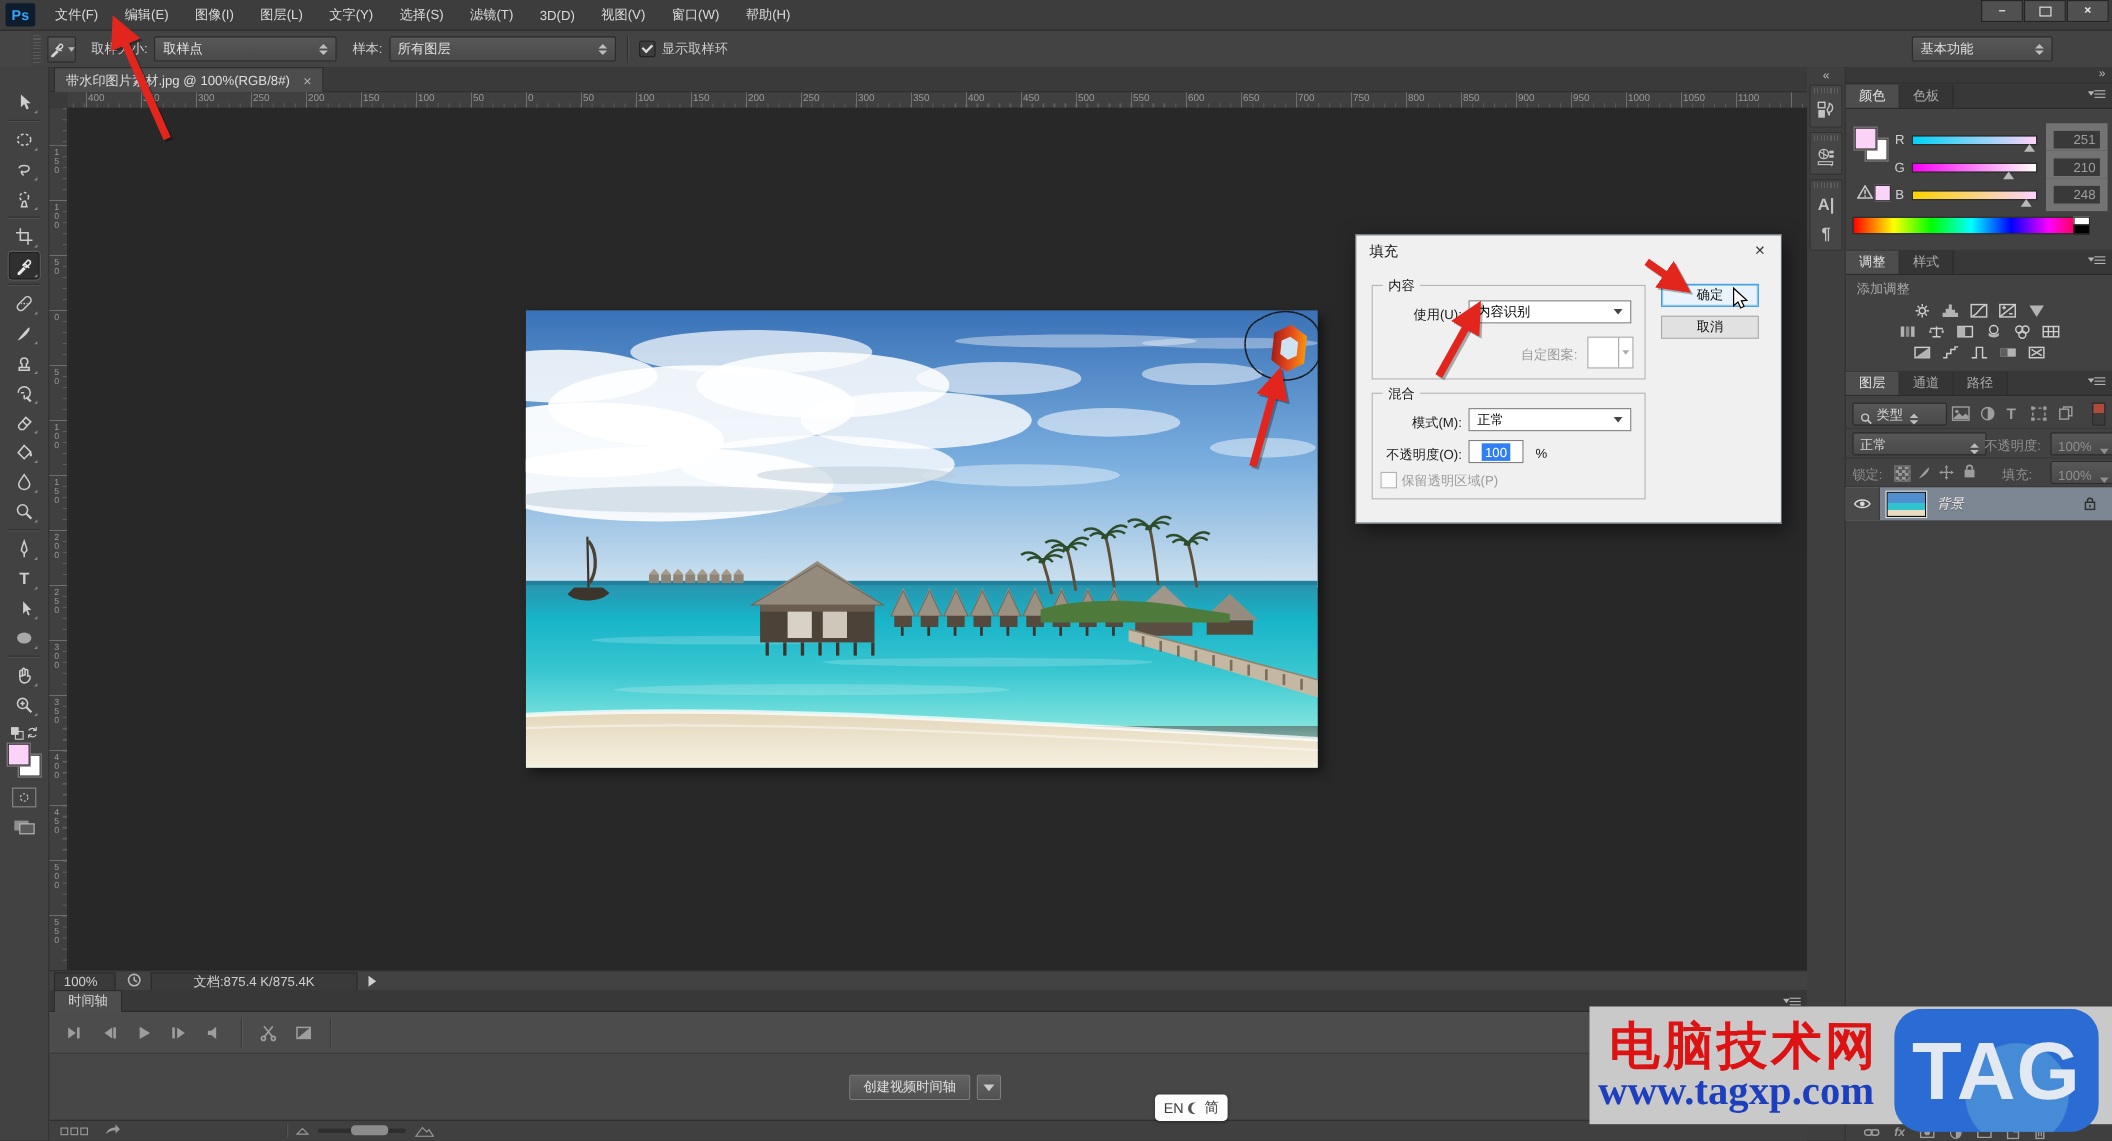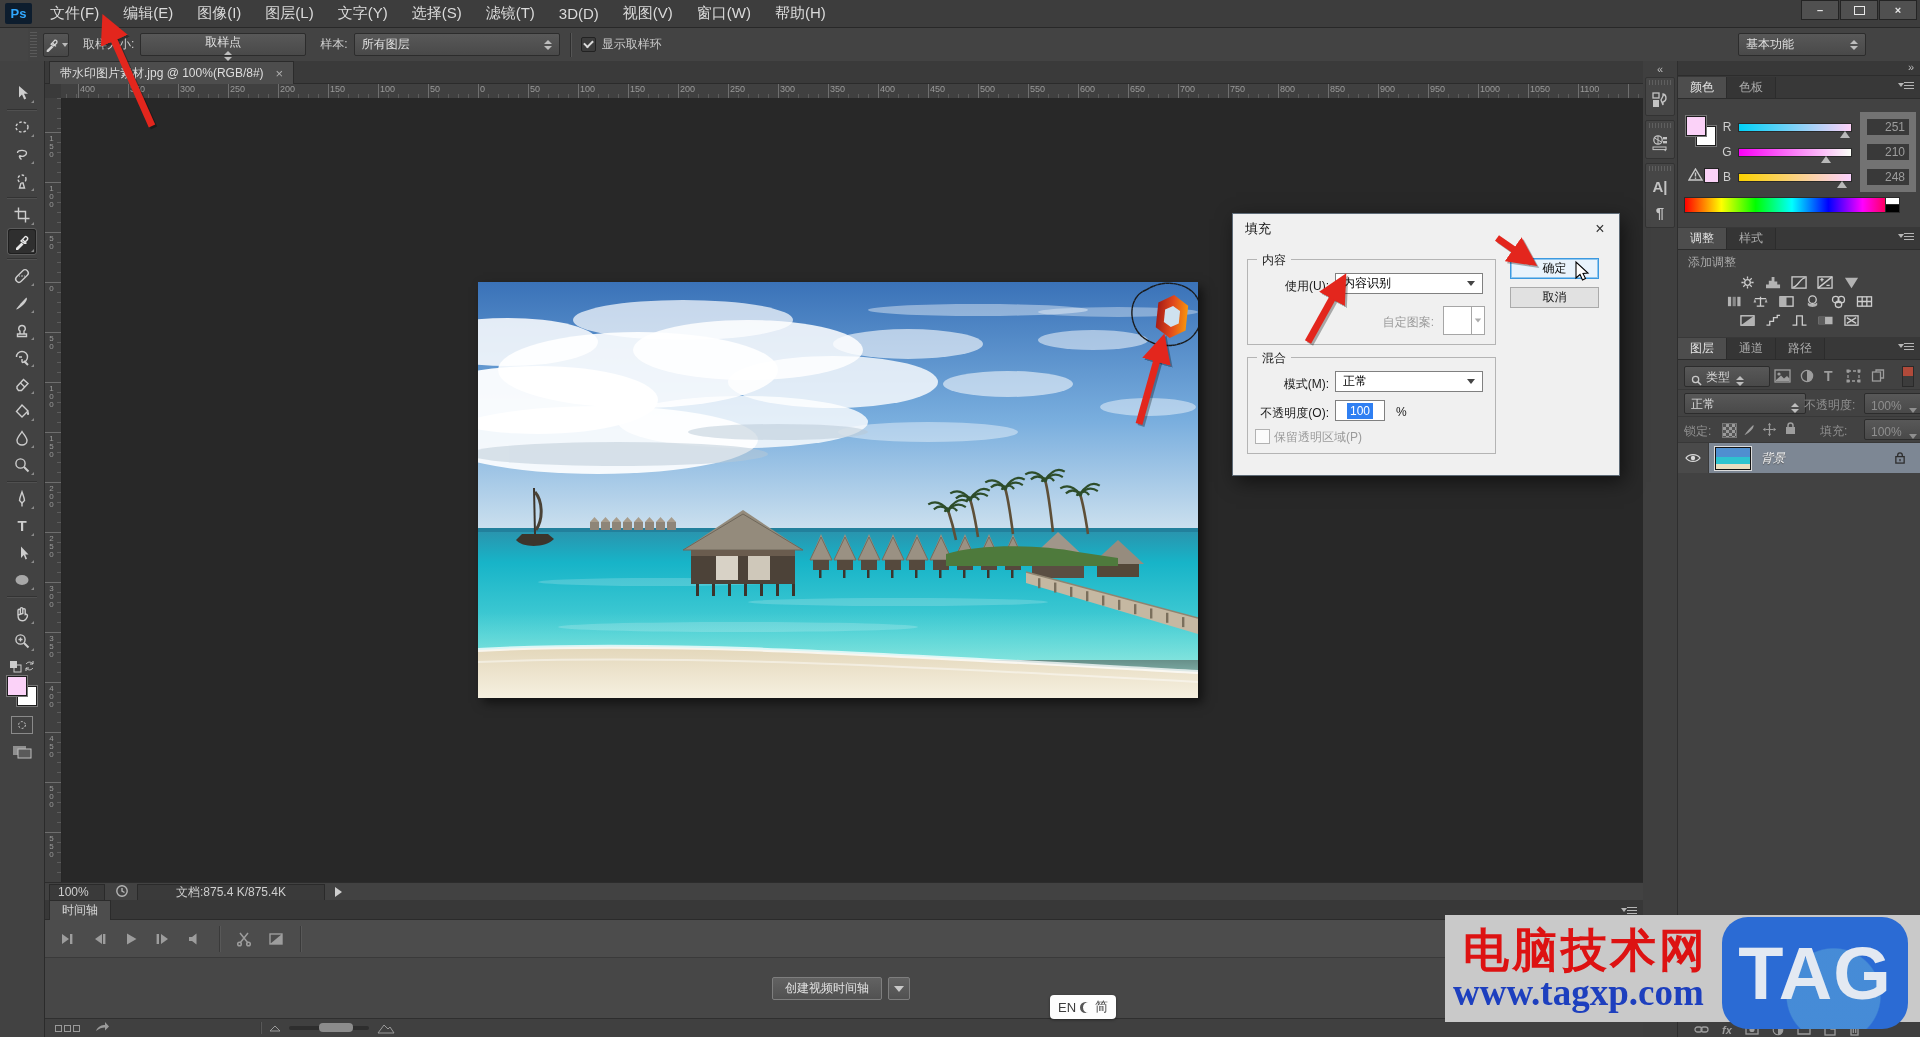--- a/index.html
+++ b/index.html
@@ -4,21 +4,21 @@
 <style>
   html,body{margin:0;padding:0;background:#222;}
   #app{position:relative;width:1920px;height:1037px;overflow:hidden;background:#454545;
        font-family:"Liberation Sans","DejaVu Sans",sans-serif;font-size:12px;color:#c9c9c9;
        -webkit-user-select:none;user-select:none;}
   
   .menubar{position:absolute;left:0;top:0;width:1920px;height:27px;background:#3d3d3d;
            border-bottom:1px solid #282828;display:flex;align-items:center;}
   .ps-logo{width:27px;height:21px;margin:0 6px 0 5px;background:#0d1d2e;color:#31a8ff;font-weight:bold;
            font-size:13px;display:flex;align-items:center;justify-content:center;border-radius:2px;}
-  .menu-item{padding:0 12px;height:27px;display:flex;align-items:center;color:#dadada;font-size:15px;cursor:default;}
+  .menu-item{padding:0 12px;height:27px;display:flex;align-items:center;color:#dadada;font-size:12px;cursor:default;}
   .winbtns{position:absolute;right:3px;top:0;display:flex;}
   .winbtn{width:36px;height:18px;background:#505050;border:1px solid #242424;margin-left:1px;
           display:flex;align-items:center;justify-content:center;color:#e8e8e8;font-size:11px;font-weight:bold;}
   .restore-glyph{width:9px;height:7px;border:1px solid #e8e8e8;position:relative;background:#505050;}
   .restore-glyph::before{content:"";position:absolute;left:2px;top:-3px;width:9px;height:7px;border:1px solid #e8e8e8;z-index:-1;}
   
   .optionsbar{position:absolute;left:0;top:28px;width:1920px;height:33px;background:#434343;
               border-bottom:1px solid #262626;display:flex;align-items:center;margin-left:28px;}
   .grip{width:7px;height:26px;margin:0 6px 0 2px;
         background:repeating-linear-gradient(to bottom,#5a5a5a 0 1px,transparent 1px 3px);}
@@ -191,21 +191,21 @@
   <div class="optionsbar">
     <div class="grip"></div>
     <div class="tool-opt-icon">
       <svg width="16" height="16" viewBox="0 0 18 18">
           <path d="M3 15 L8.5 9.5 L10.5 11.5 L5 17 L3 17 Z" fill="#d5d5d5"></path>
           <path d="M8 8 L11.5 4.5 C12 2.5 15.5 4 14.5 6.5 L11 10 Z M9.5 6.5 L13.5 10.5" stroke="#d5d5d5" fill="none" stroke-width="1.4"></path>
         </svg>
       <i style="margin-left:2px;width:0;height:0;border-left:3px solid transparent;border-right:3px solid transparent;border-top:4px solid #bbb;"></i>
     </div>
     <span class="opt-label">取样大小:</span>
-    <div class="combo" style="width:150px;flex-direction:column;">
+    <div class="combo" style="width:150px;">
       <span>取样点</span>
       <span class="updn">
           <i class="u"></i>
           <i class="d"></i>
         </span>
     </div>
     <span class="opt-label">样本:</span>
     <div class="combo" style="width:190px;">
       <span>所有图层</span>
       <span class="updn">

